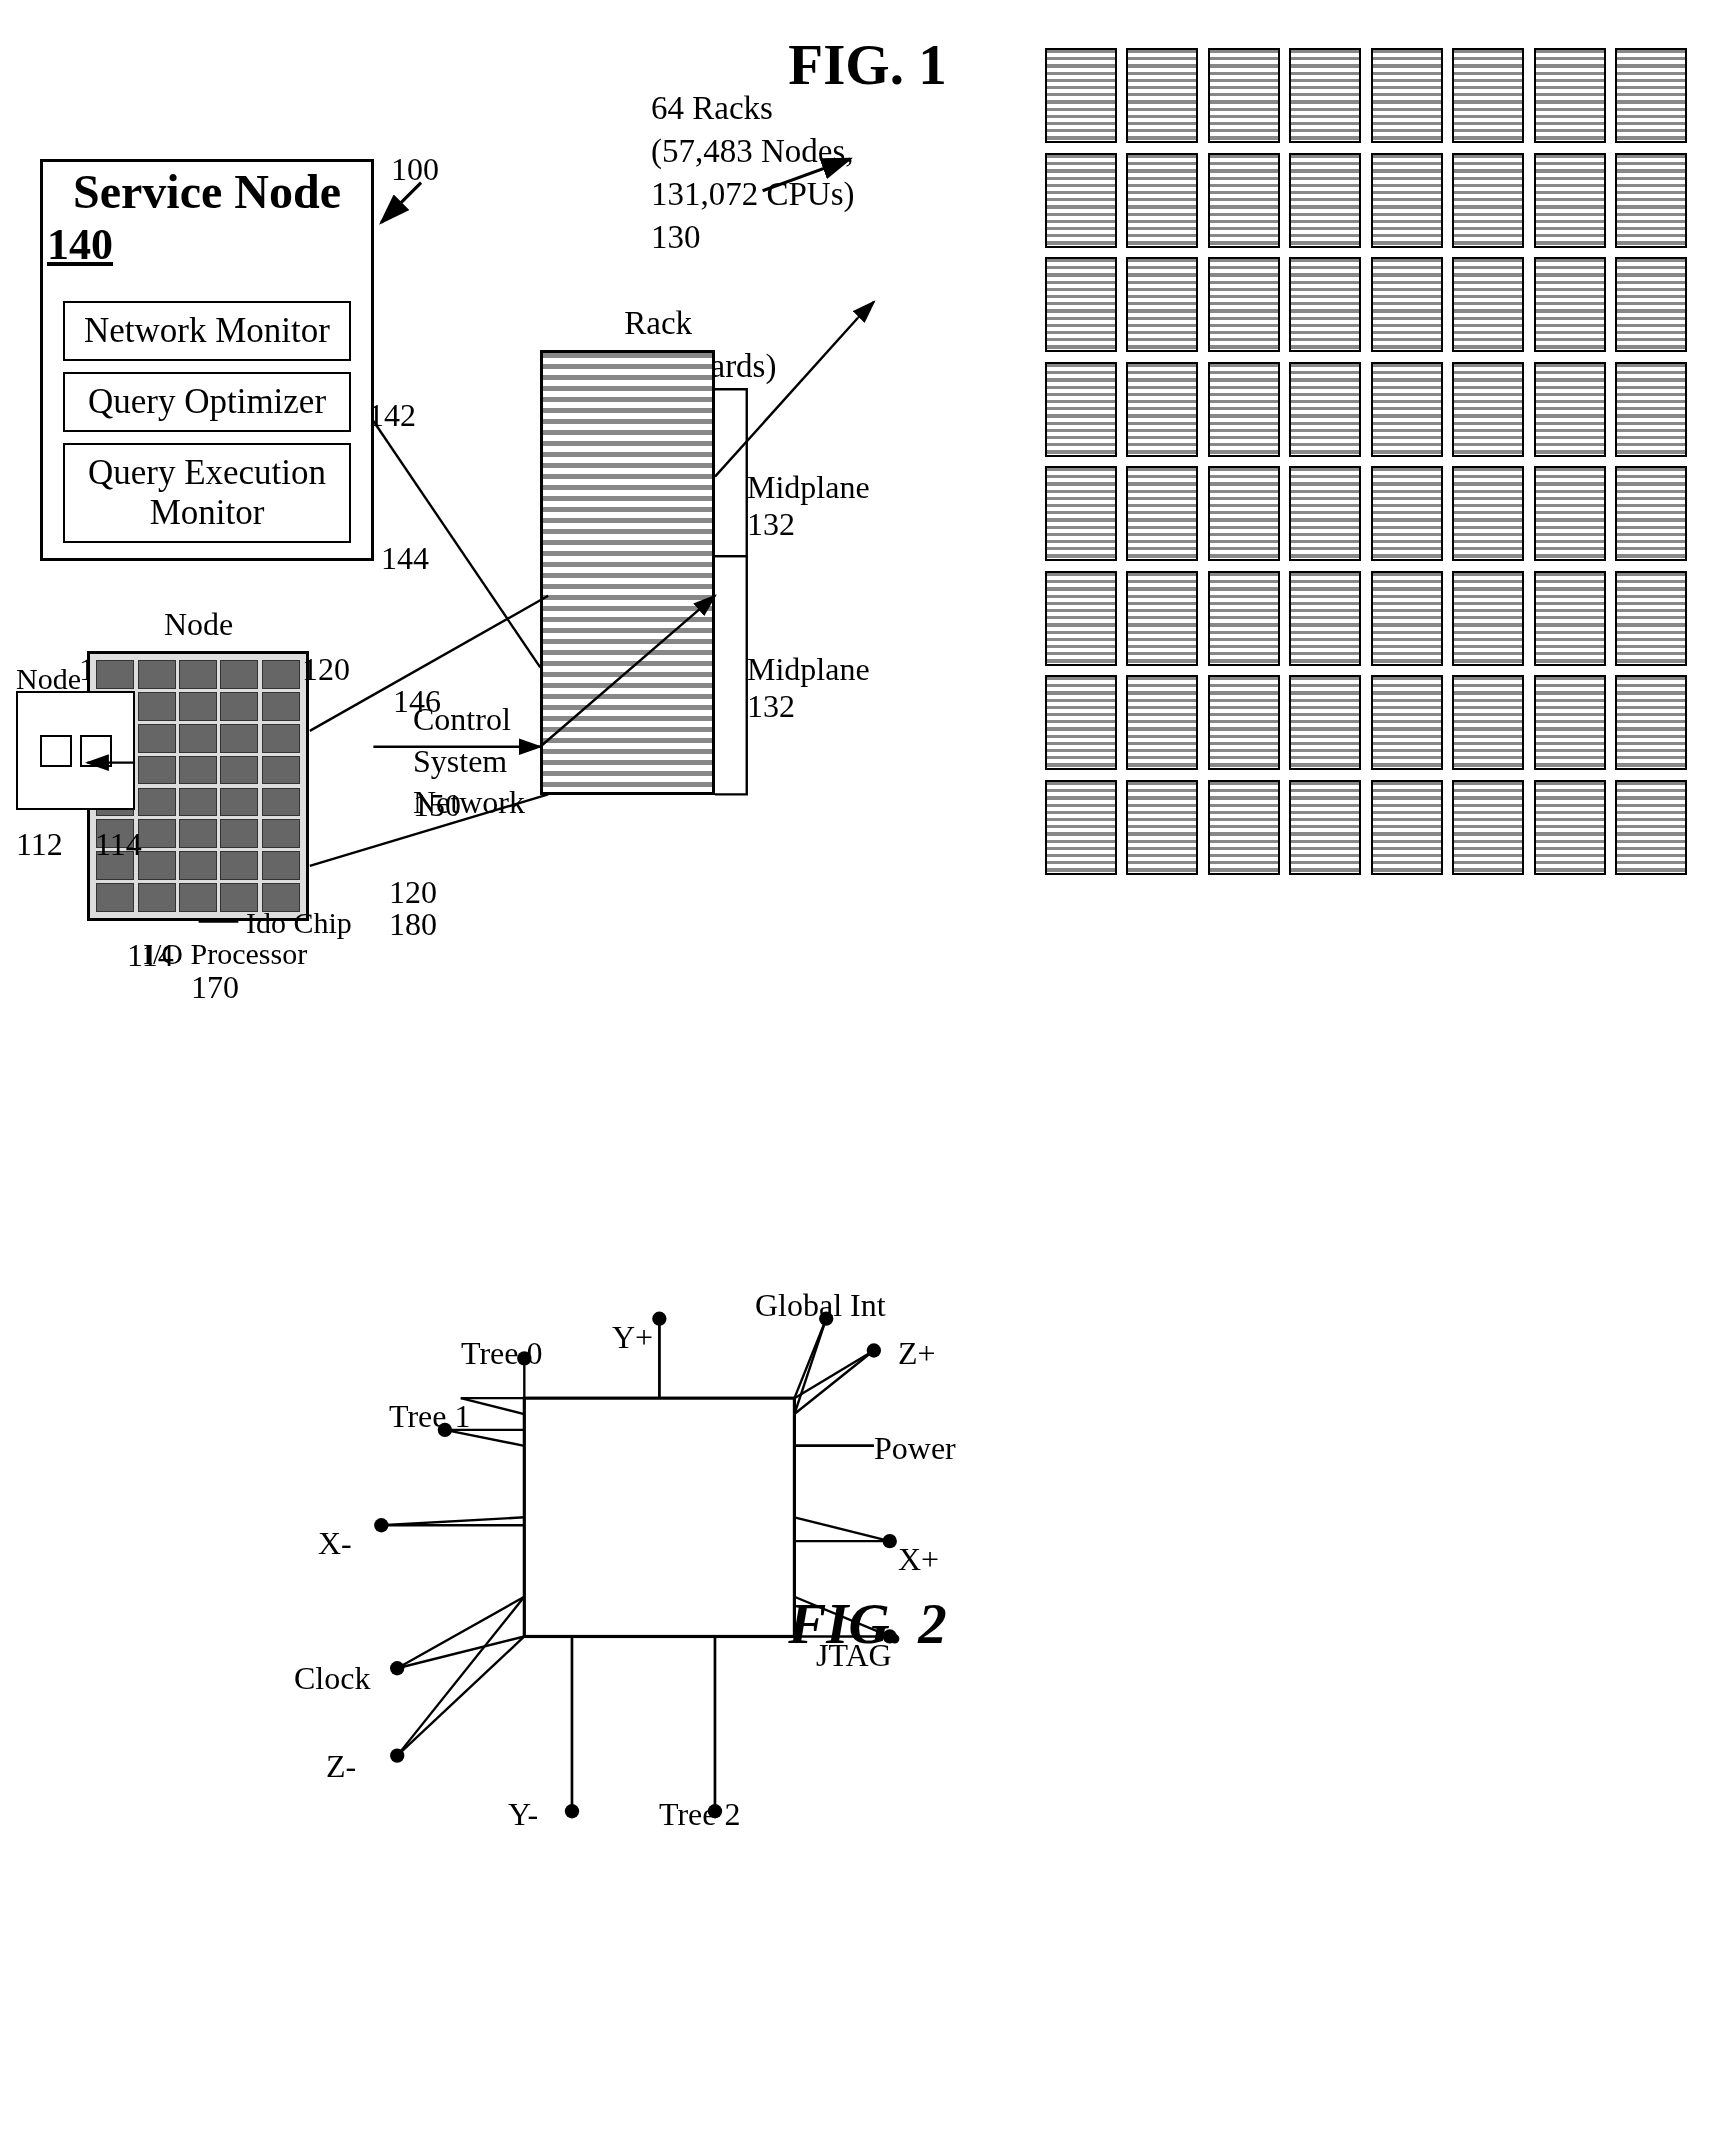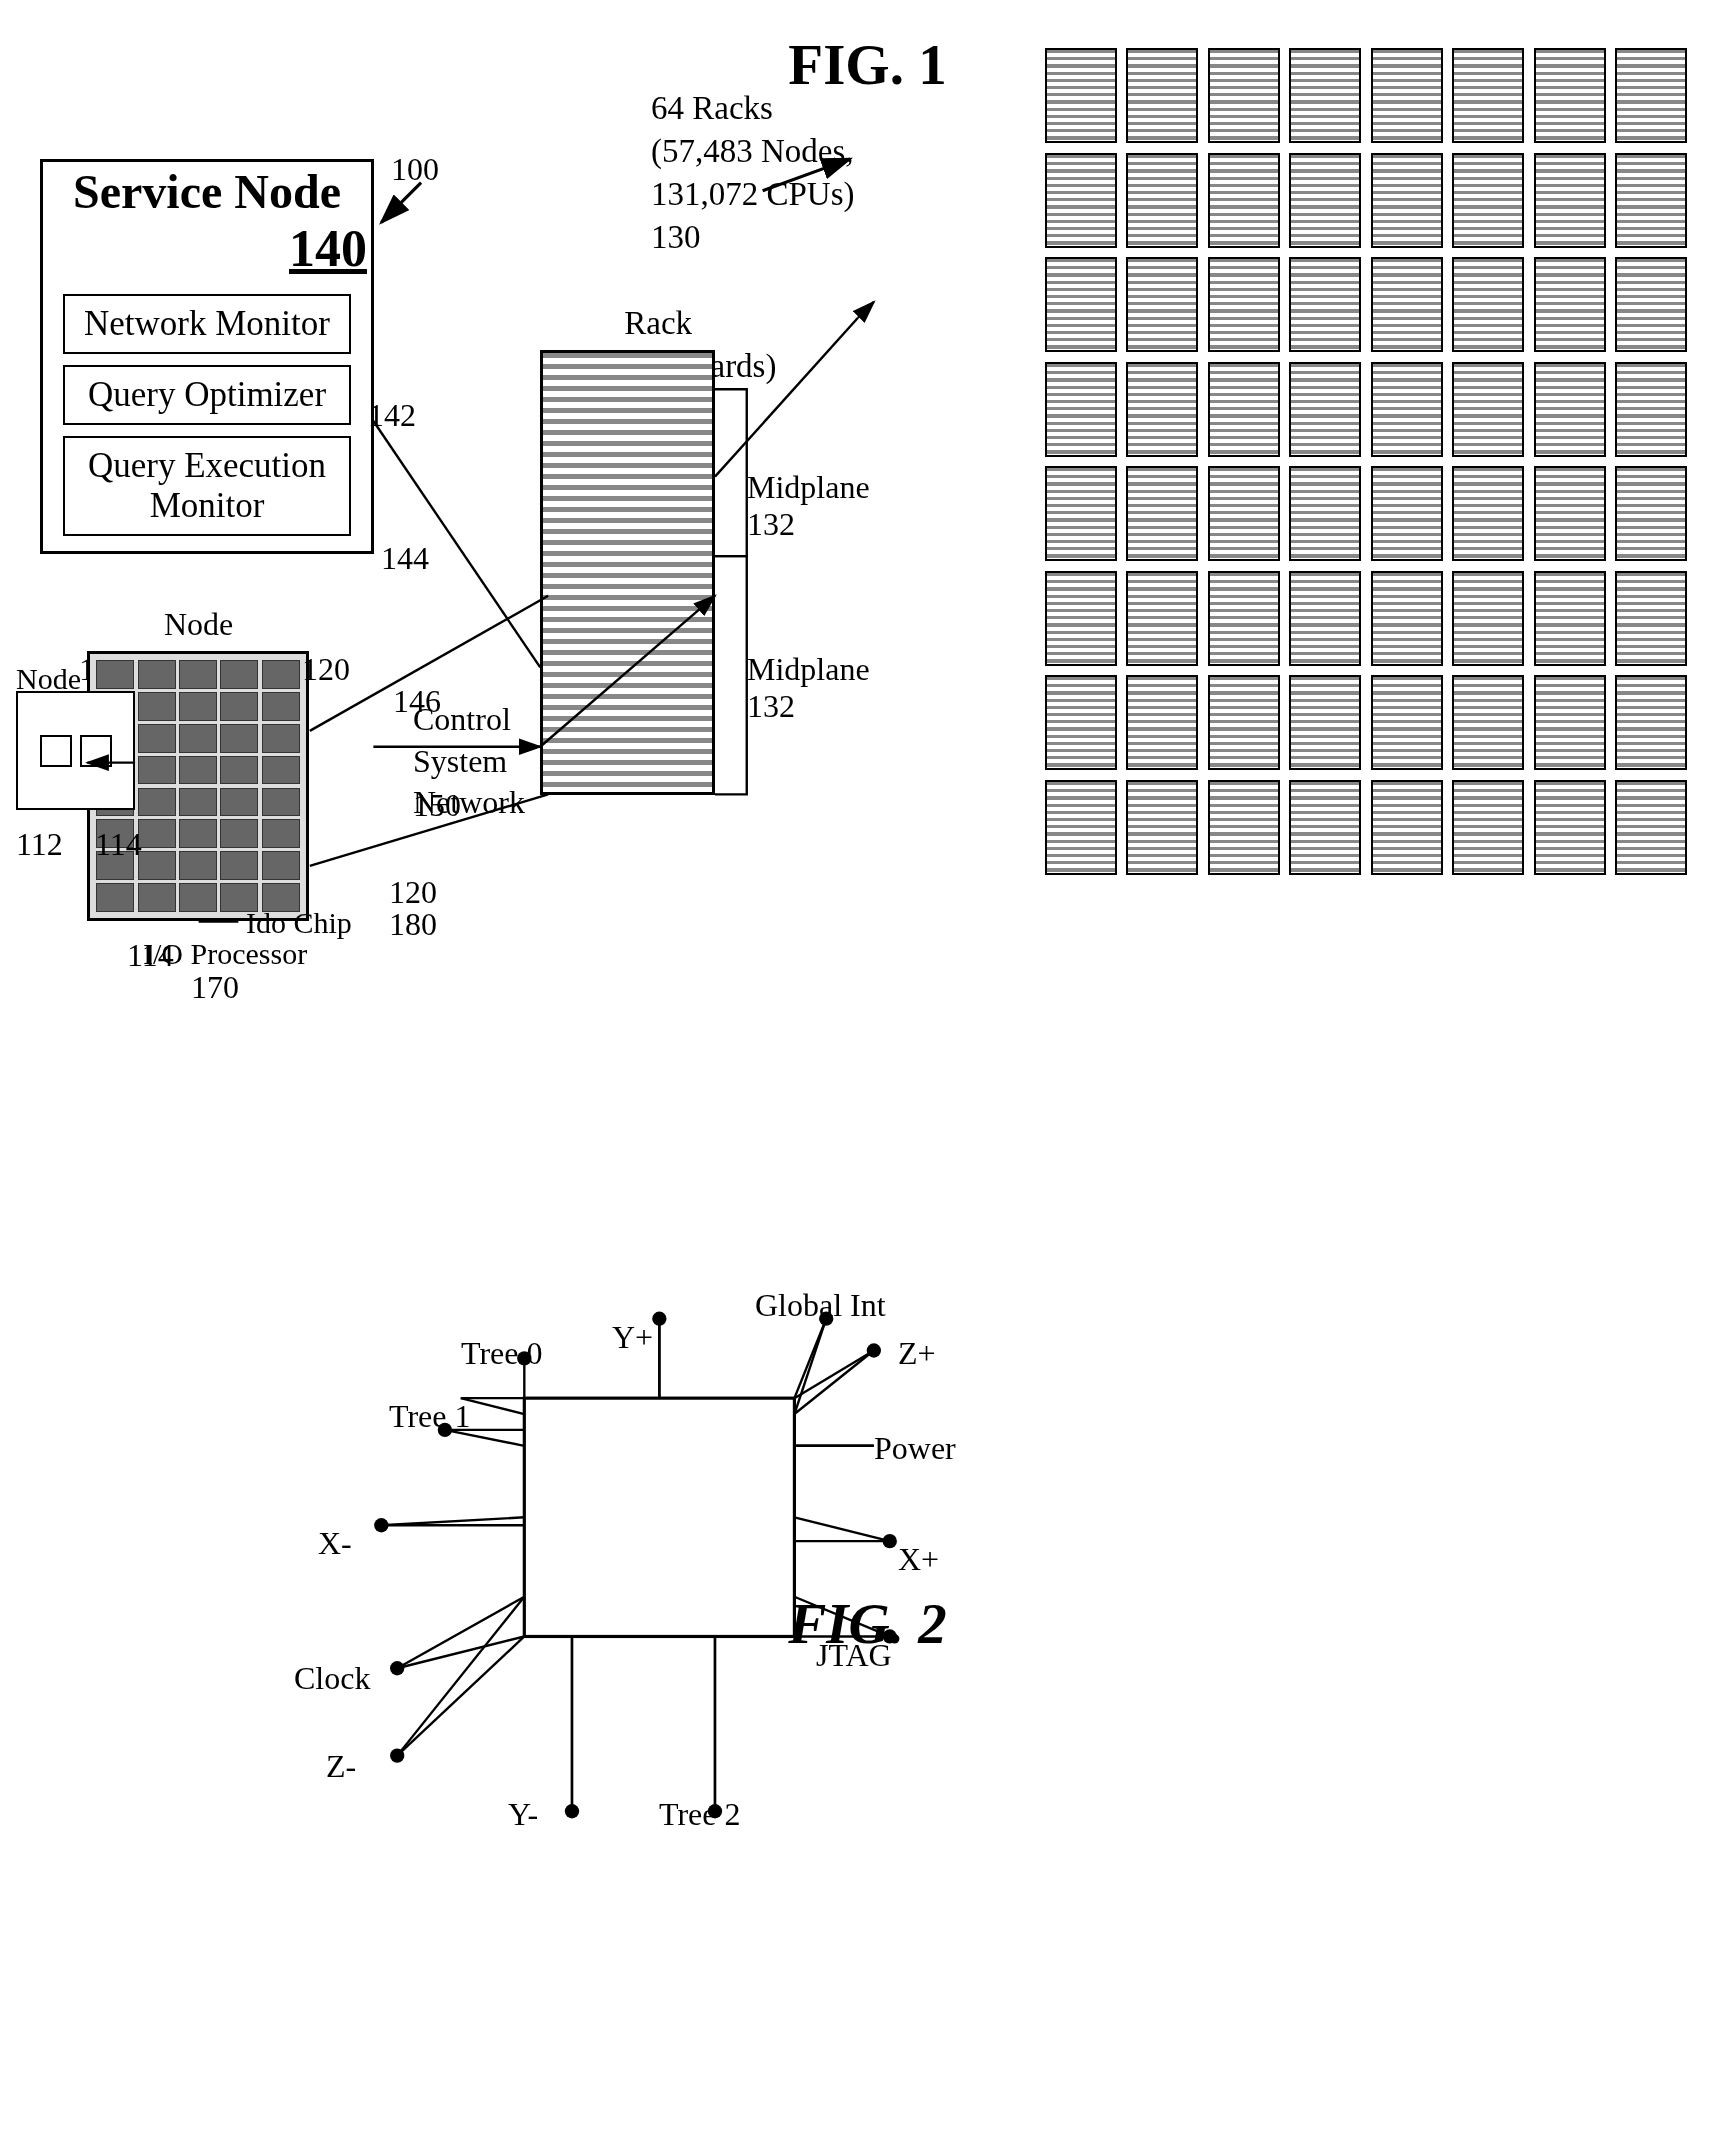--- a/index.html
+++ b/index.html
@@ -35,25 +35,25 @@
       border: 3.2px solid #000;
       padding: 4px;
     }
     .service-node-title {
       font-size: 48px;
       font-weight: bold;
       line-height: 1.1;
       text-align: center;
     }
     .service-node-num {
-      font-size: 52px;
+      font-size: 44px;
       font-weight: bold;
-      text-align: right;
+      text-align: left;
       text-decoration: underline;
-      margin-bottom: 16px;
+      margin-bottom: 31px;
     }
     .sub-box {
       border: 2.4px solid #000;
       padding: 8px 12px;
       margin: 11px 16px;
       font-size: 35px;
       text-align: center;
     }
     
     .label {

